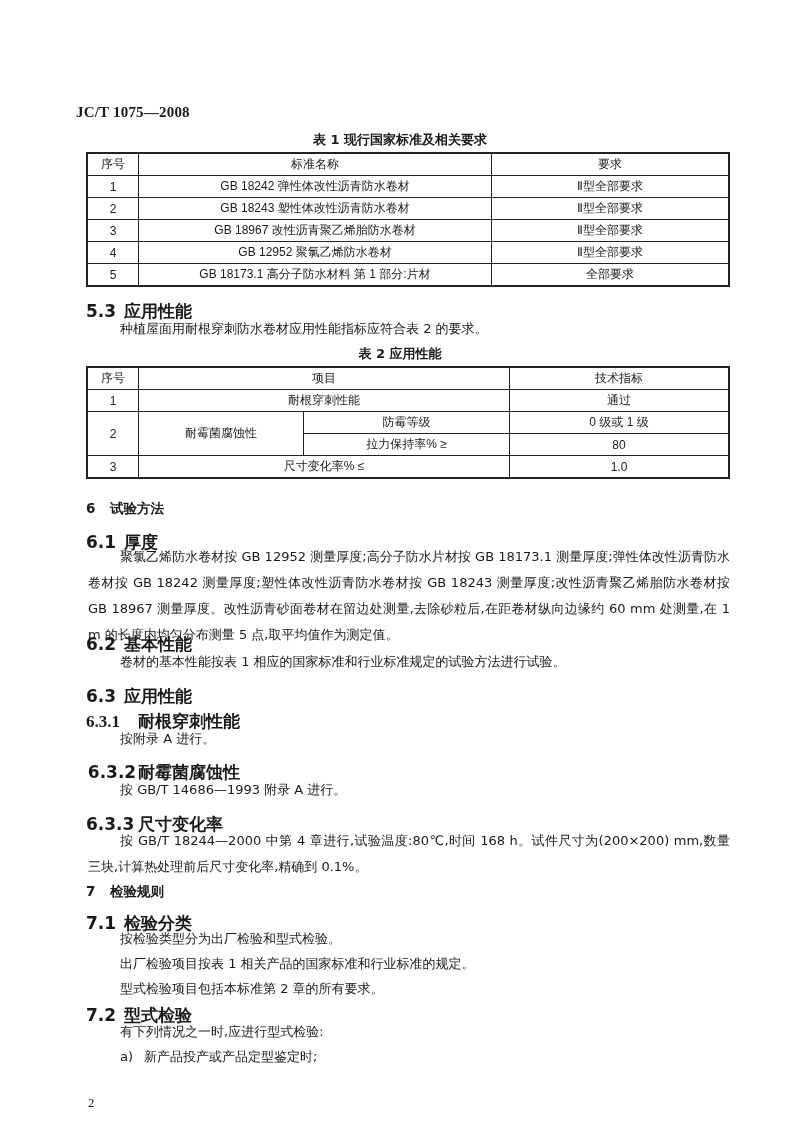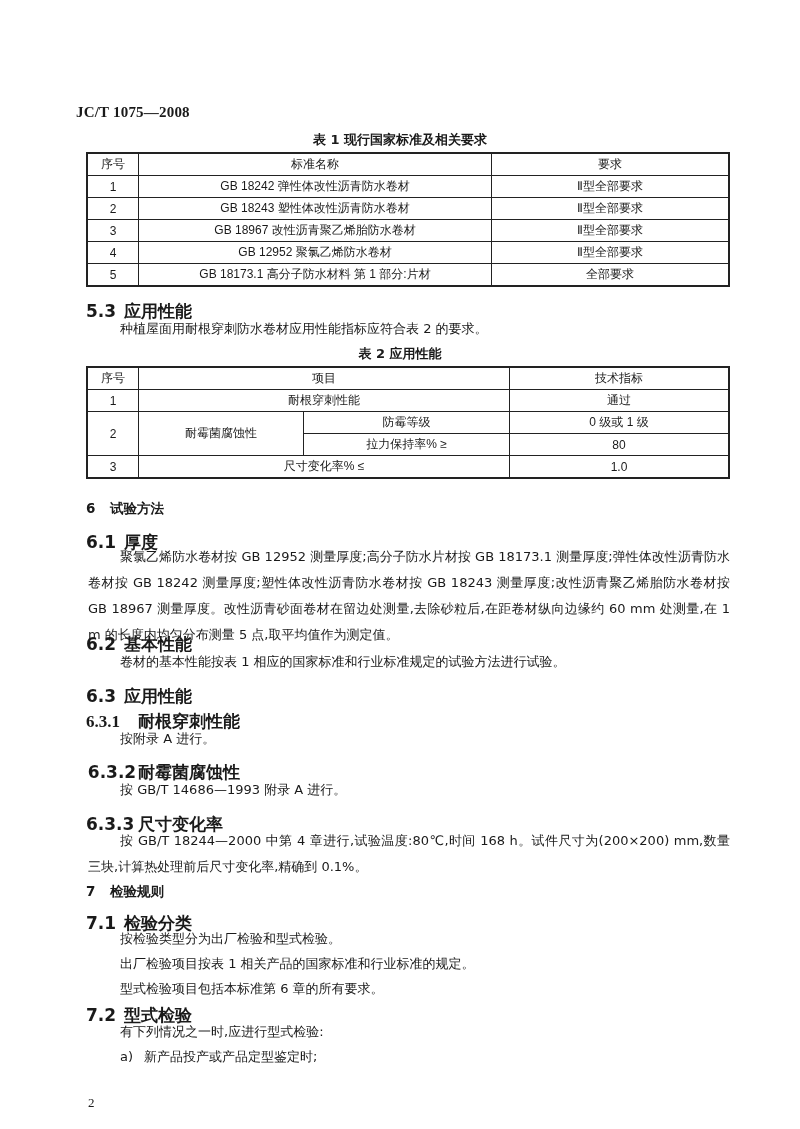--- a/index.html
+++ b/index.html
@@ -132,21 +132,21 @@
 
 <div class="abs h1" style="left:86px; top:883px;">
   <span style="display:inline-block; min-width:24px;">7</span><span>检验规则</span>
 </div>
 
 <div class="abs h2" style="left:86px; top:912px;">
   <span class="num">7.1</span><span>检验分类</span>
 </div>
 <div class="abs p ind" style="top:926px;">按检验类型分为出厂检验和型式检验。</div>
 <div class="abs p ind" style="top:951px;">出厂检验项目按表 1 相关产品的国家标准和行业标准的规定。</div>
-<div class="abs p ind" style="top:976px;">型式检验项目包括本标准第 6 章的所有要求。</div>
+<div class="abs p ind" style="top:976px;">型式检验项目包括本标准第 2 章的所有要求。</div>
 
 <div class="abs h2" style="left:86px; top:1004px;">
   <span class="num">7.2</span><span>型式检验</span>
 </div>
 <div class="abs p ind" style="top:1019px;">有下列情况之一时,应进行型式检验:</div>
 <div class="abs p ind" style="top:1044px;">
   <span style="display:inline-block; min-width:24px;">a)</span><span>新产品投产或产品定型鉴定时;</span>
 </div>
 
 <div class="abs pagenum" style="top:1095px;">2</div>

